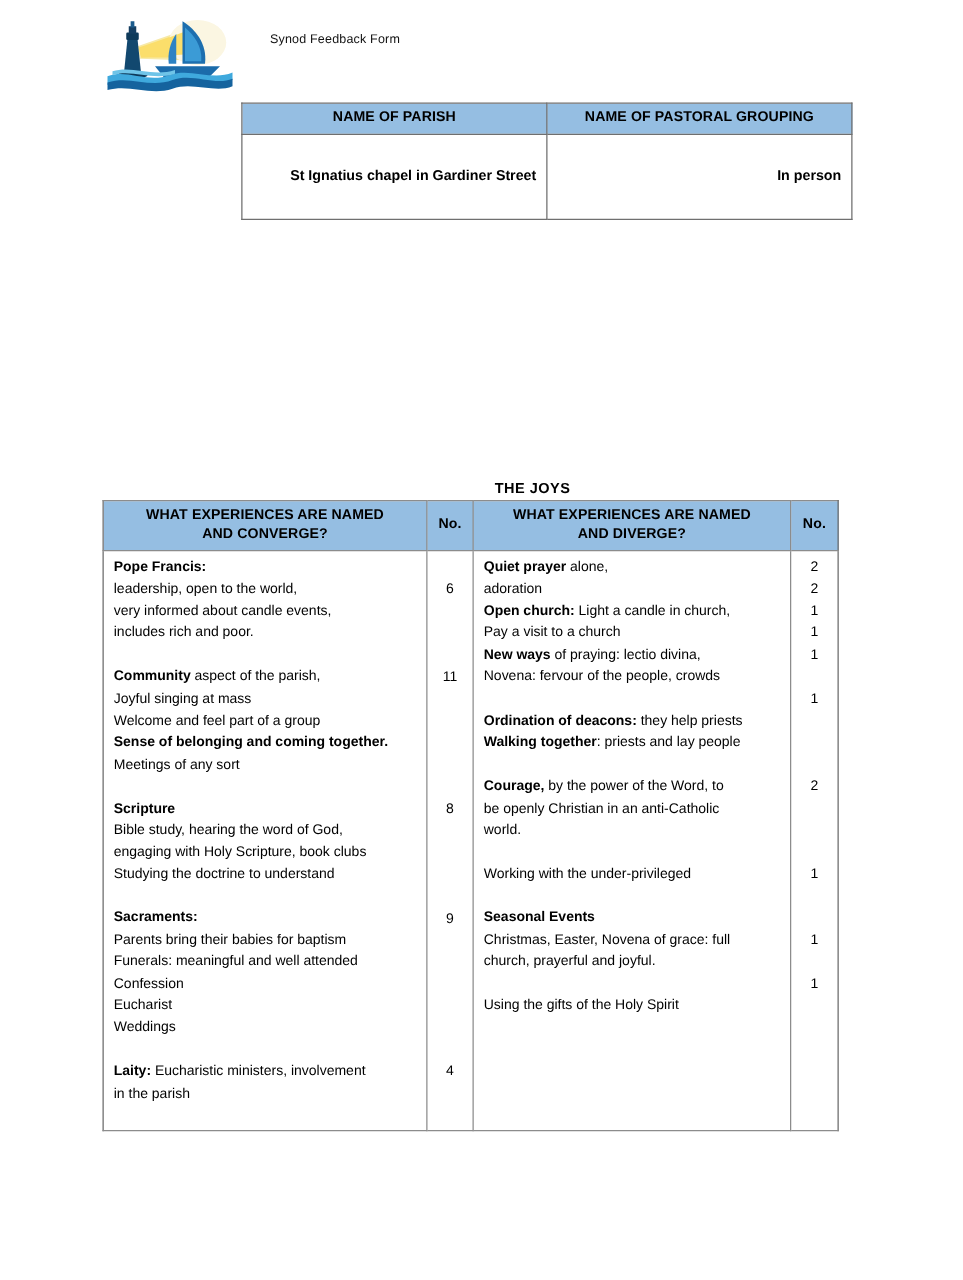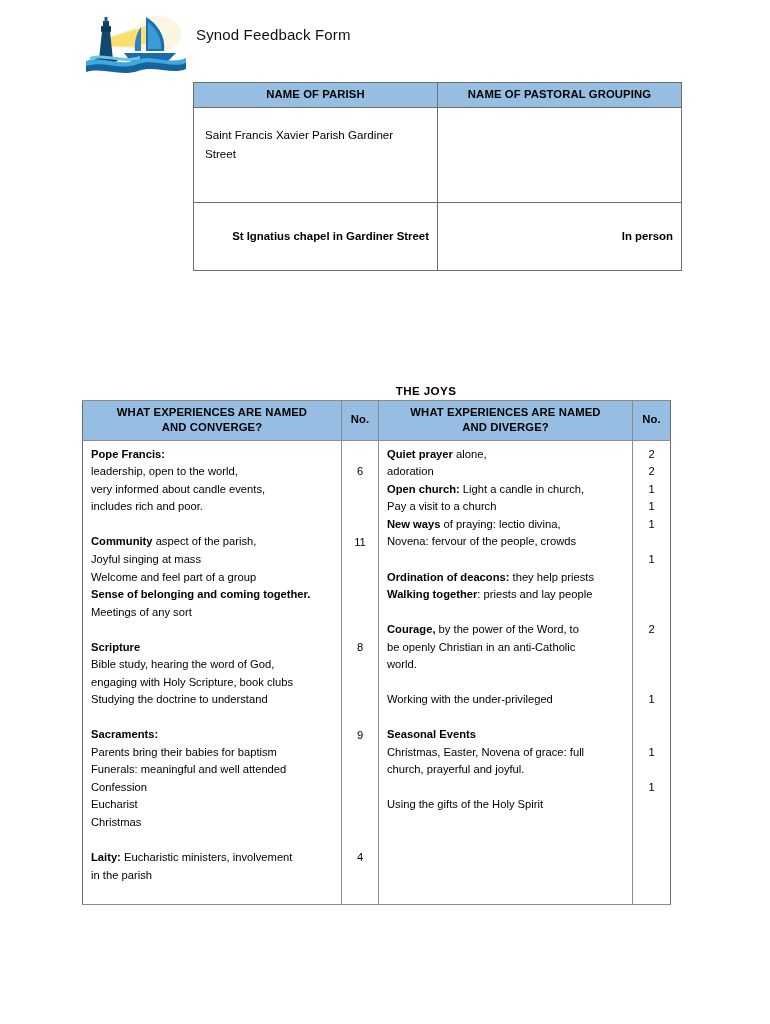--- a/index.html
+++ b/index.html
@@ -27,23 +27,23 @@
   }
   .logo {
     position: absolute;
     left: 84px;
     top: 13px;
     width: 104px;
     height: 62px;
   }
   .doc-title {
     position: absolute;
-    left: 196px;
+    left: 216px;
     top: 26px;
-    font-size: 15px;
+    font-size: 10px;
     letter-spacing: 0.15px;
     color: #111111;
   }
 
   
   .doc-table {
     position: absolute;
     border-collapse: collapse;
     table-layout: fixed;
   }
@@ -182,24 +182,20 @@
 
 <table class="doc-table" id="table-parish">
   <colgroup>
     <col style="width:244px">
     <col style="width:244px">
   </colgroup>
   <tbody>
     <tr>
       <td class="hdr">NAME OF PARISH</td>
       <td class="hdr">NAME OF PASTORAL GROUPING</td>
-    </tr>
-    <tr>
-      <td class="t1-body-left" style="height:66px;">Saint Francis Xavier Parish Gardiner Street</td>
-      <td class="t1-body-left"></td>
     </tr>
     <tr>
       <td class="t1-body-center" style="height:53px;">St Ignatius chapel in Gardiner Street</td>
       <td class="t1-body-center">In person</td>
     </tr>
   </tbody>
 </table>
 
 <div class="section-label">THE JOYS</div>
 
@@ -234,21 +230,21 @@
             <div><span class="bold">Scripture</span></div>
             <div><span>Bible study, hearing the word of God,</span></div>
             <div><span>engaging with Holy Scripture, book clubs</span></div>
             <div><span>Studying the doctrine to understand</span></div>
             <div>&nbsp;</div>
             <div><span class="bold">Sacraments:</span></div>
             <div><span>Parents bring their babies for baptism</span></div>
             <div><span>Funerals: meaningful and well attended</span></div>
             <div><span>Confession</span></div>
             <div><span>Eucharist</span></div>
-            <div><span>Christmas</span></div>
+            <div><span>Weddings</span></div>
             <div>&nbsp;</div>
             <div><span class="bold">Laity:</span><span> Eucharistic ministers, involvement</span></div>
             <div><span>in the parish</span></div>
           </div>
       </td>
       <td class="joys-num-cell">
         <div>
             <span class="n">&nbsp;</span>
             <span class="n">6</span>
             <span class="n">&nbsp;</span>

